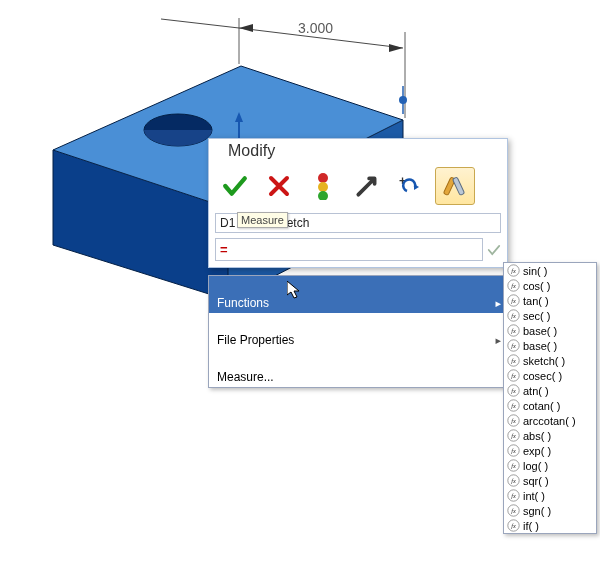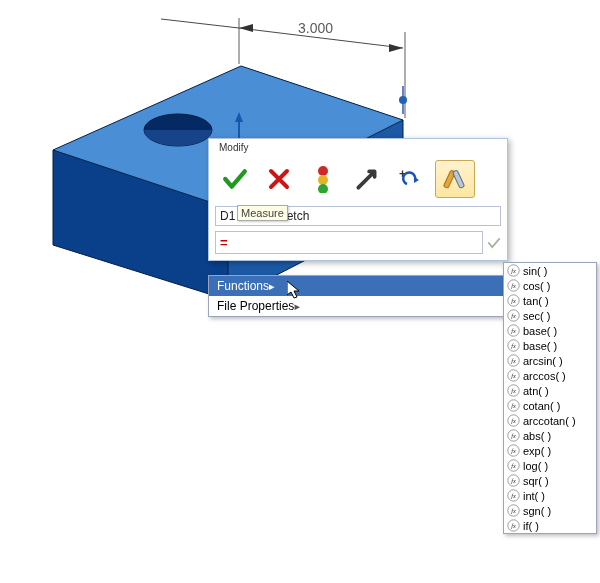--- a/index.html
+++ b/index.html
@@ -27,22 +27,22 @@
   
   .dialog {
     position: absolute;
     left: 208px; top: 138px;
     width: 298px;
     background: #fff;
     border: 1px solid #b0c4e0;
     box-shadow: 2px 2px 6px rgba(0,0,0,0.3);
   }
   .dialog-title {
-    padding: 3px 10px;
-    font-size: 10px;
+    padding: 3px 19px;
+    font-size: 16px;
     color: #333;
   }
   .toolbar {
     display: flex;
     gap: 4px;
     padding: 4px 6px 6px 6px;
     align-items: center;
   }
   .tbtn {
     width: 38px; height: 36px;
@@ -100,24 +100,24 @@
   }
   .dropdown {
     position: absolute;
     left: 208px; top: 275px;
     width: 298px;
     background: #fff;
     border: 1px solid #9aa5bc;
     box-shadow: 2px 2px 4px rgba(0,0,0,0.25);
   }
   .dd-item {
-    padding: 3px 6px 3px 8px;
-    display: flex;
-    align-items: center;
-    justify-content: flex-start;
+    padding: 20px 6px 3px 8px;
+    display: flex;
+    align-items: center;
+    justify-content: space-between;
     font-size: 12px;
     cursor: default;
   }
   .dd-item.sel {
     background: #3b6fb7;
     color: #fff;
   }
   .dd-arrow {
     font-size: 11px;
     color: inherit;
@@ -236,20 +236,24 @@
 
 <div class="dropdown">
   <div class="dd-item sel">
     <span>Functions</span>
     <span class="dd-arrow">▸</span>
   </div>
   <div class="dd-item">
     <span>File Properties</span>
     <span class="dd-arrow" style="color:#555">▸</span>
   </div>
+  <div class="dd-item">
+    <span>Measure...</span>
+    <span></span>
+  </div>
 </div>
 
 <svg class="cursor" width="16" height="20">
   <polygon points="0,0 0,14 4,11 7,17 10,16 7,10 12,10" fill="#fff" stroke="#000" stroke-width="1"></polygon>
 </svg>
 
 <div class="submenu" id="submenu">
     <div class="sm-item">
       <svg class="fx-icon" viewBox="0 0 16 16">
         <circle cx="8" cy="8" r="7" fill="#fff" stroke="#888" stroke-width="1"></circle>
@@ -290,28 +294,28 @@
         <circle cx="8" cy="8" r="7" fill="#fff" stroke="#888" stroke-width="1"></circle>
         <text x="8" y="11" text-anchor="middle" font-size="8" font-style="italic" font-family="serif" fill="#333">fx</text>
       </svg>
       <span>base( )</span>
     </div>
     <div class="sm-item">
       <svg class="fx-icon" viewBox="0 0 16 16">
         <circle cx="8" cy="8" r="7" fill="#fff" stroke="#888" stroke-width="1"></circle>
         <text x="8" y="11" text-anchor="middle" font-size="8" font-style="italic" font-family="serif" fill="#333">fx</text>
       </svg>
-      <span>arcsin( )</span>
-    </div>
-    <div class="sm-item">
-      <svg class="fx-icon" viewBox="0 0 16 16">
-        <circle cx="8" cy="8" r="7" fill="#fff" stroke="#888" stroke-width="1"></circle>
-        <text x="8" y="11" text-anchor="middle" font-size="8" font-style="italic" font-family="serif" fill="#333">fx</text>
-      </svg>
-      <span>arccos( )</span>
+      <span>sketch( )</span>
+    </div>
+    <div class="sm-item">
+      <svg class="fx-icon" viewBox="0 0 16 16">
+        <circle cx="8" cy="8" r="7" fill="#fff" stroke="#888" stroke-width="1"></circle>
+        <text x="8" y="11" text-anchor="middle" font-size="8" font-style="italic" font-family="serif" fill="#333">fx</text>
+      </svg>
+      <span>cosec( )</span>
     </div>
     <div class="sm-item">
       <svg class="fx-icon" viewBox="0 0 16 16">
         <circle cx="8" cy="8" r="7" fill="#fff" stroke="#888" stroke-width="1"></circle>
         <text x="8" y="11" text-anchor="middle" font-size="8" font-style="italic" font-family="serif" fill="#333">fx</text>
       </svg>
       <span>atn( )</span>
     </div>
     <div class="sm-item">
       <svg class="fx-icon" viewBox="0 0 16 16">

